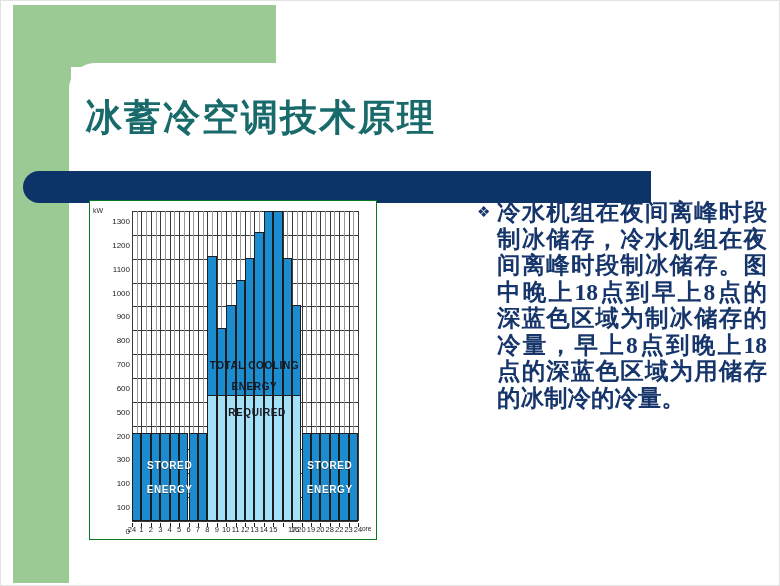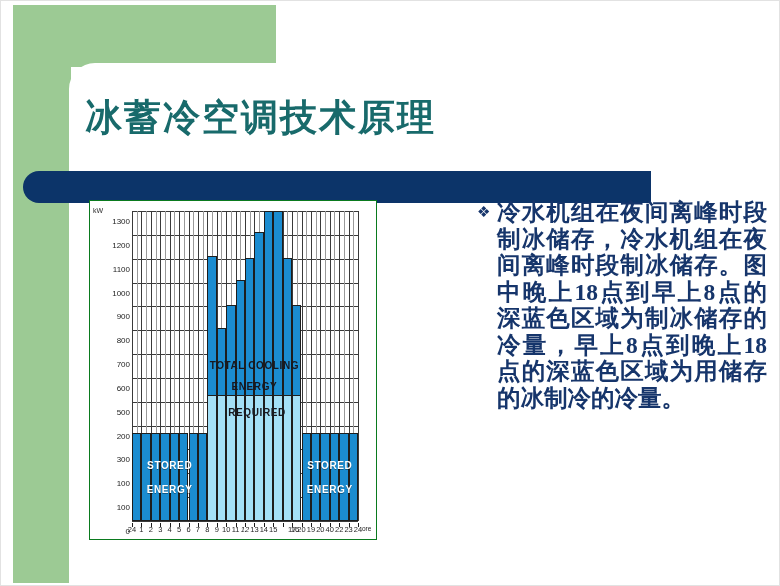--- a/index.html
+++ b/index.html
@@ -409,21 +409,21 @@
           <div class="xtick" style="left: 159px; padding-left: 8px;">16</div>
           <div class="tickmark" style="left: 150.667px;"></div>
           <div class="xtick" style="left: 160.083px;">17</div>
           <div class="tickmark" style="left: 160.083px;"></div>
           <div class="xtick" style="left: 169.5px;">20</div>
           <div class="tickmark" style="left: 169.5px;"></div>
           <div class="xtick" style="left: 178.917px;">19</div>
           <div class="tickmark" style="left: 178.917px;"></div>
           <div class="xtick" style="left: 188.333px;">20</div>
           <div class="tickmark" style="left: 188.333px;"></div>
-          <div class="xtick" style="left: 197.75px;">40</div>
+          <div class="xtick" style="left: 197.75px;">28</div>
           <div class="tickmark" style="left: 197.75px;"></div>
           <div class="xtick" style="left: 207.167px;">22</div>
           <div class="tickmark" style="left: 207.167px;"></div>
           <div class="xtick" style="left: 216.583px;">23</div>
           <div class="tickmark" style="left: 216.583px;"></div>
           <div class="xtick" style="left: 226px;">24</div>
           <div class="tickmark" style="left: 226px;"></div>
           <div class="xtick ore" style="left: 230px;">ore</div>
         </div>
     </div>

